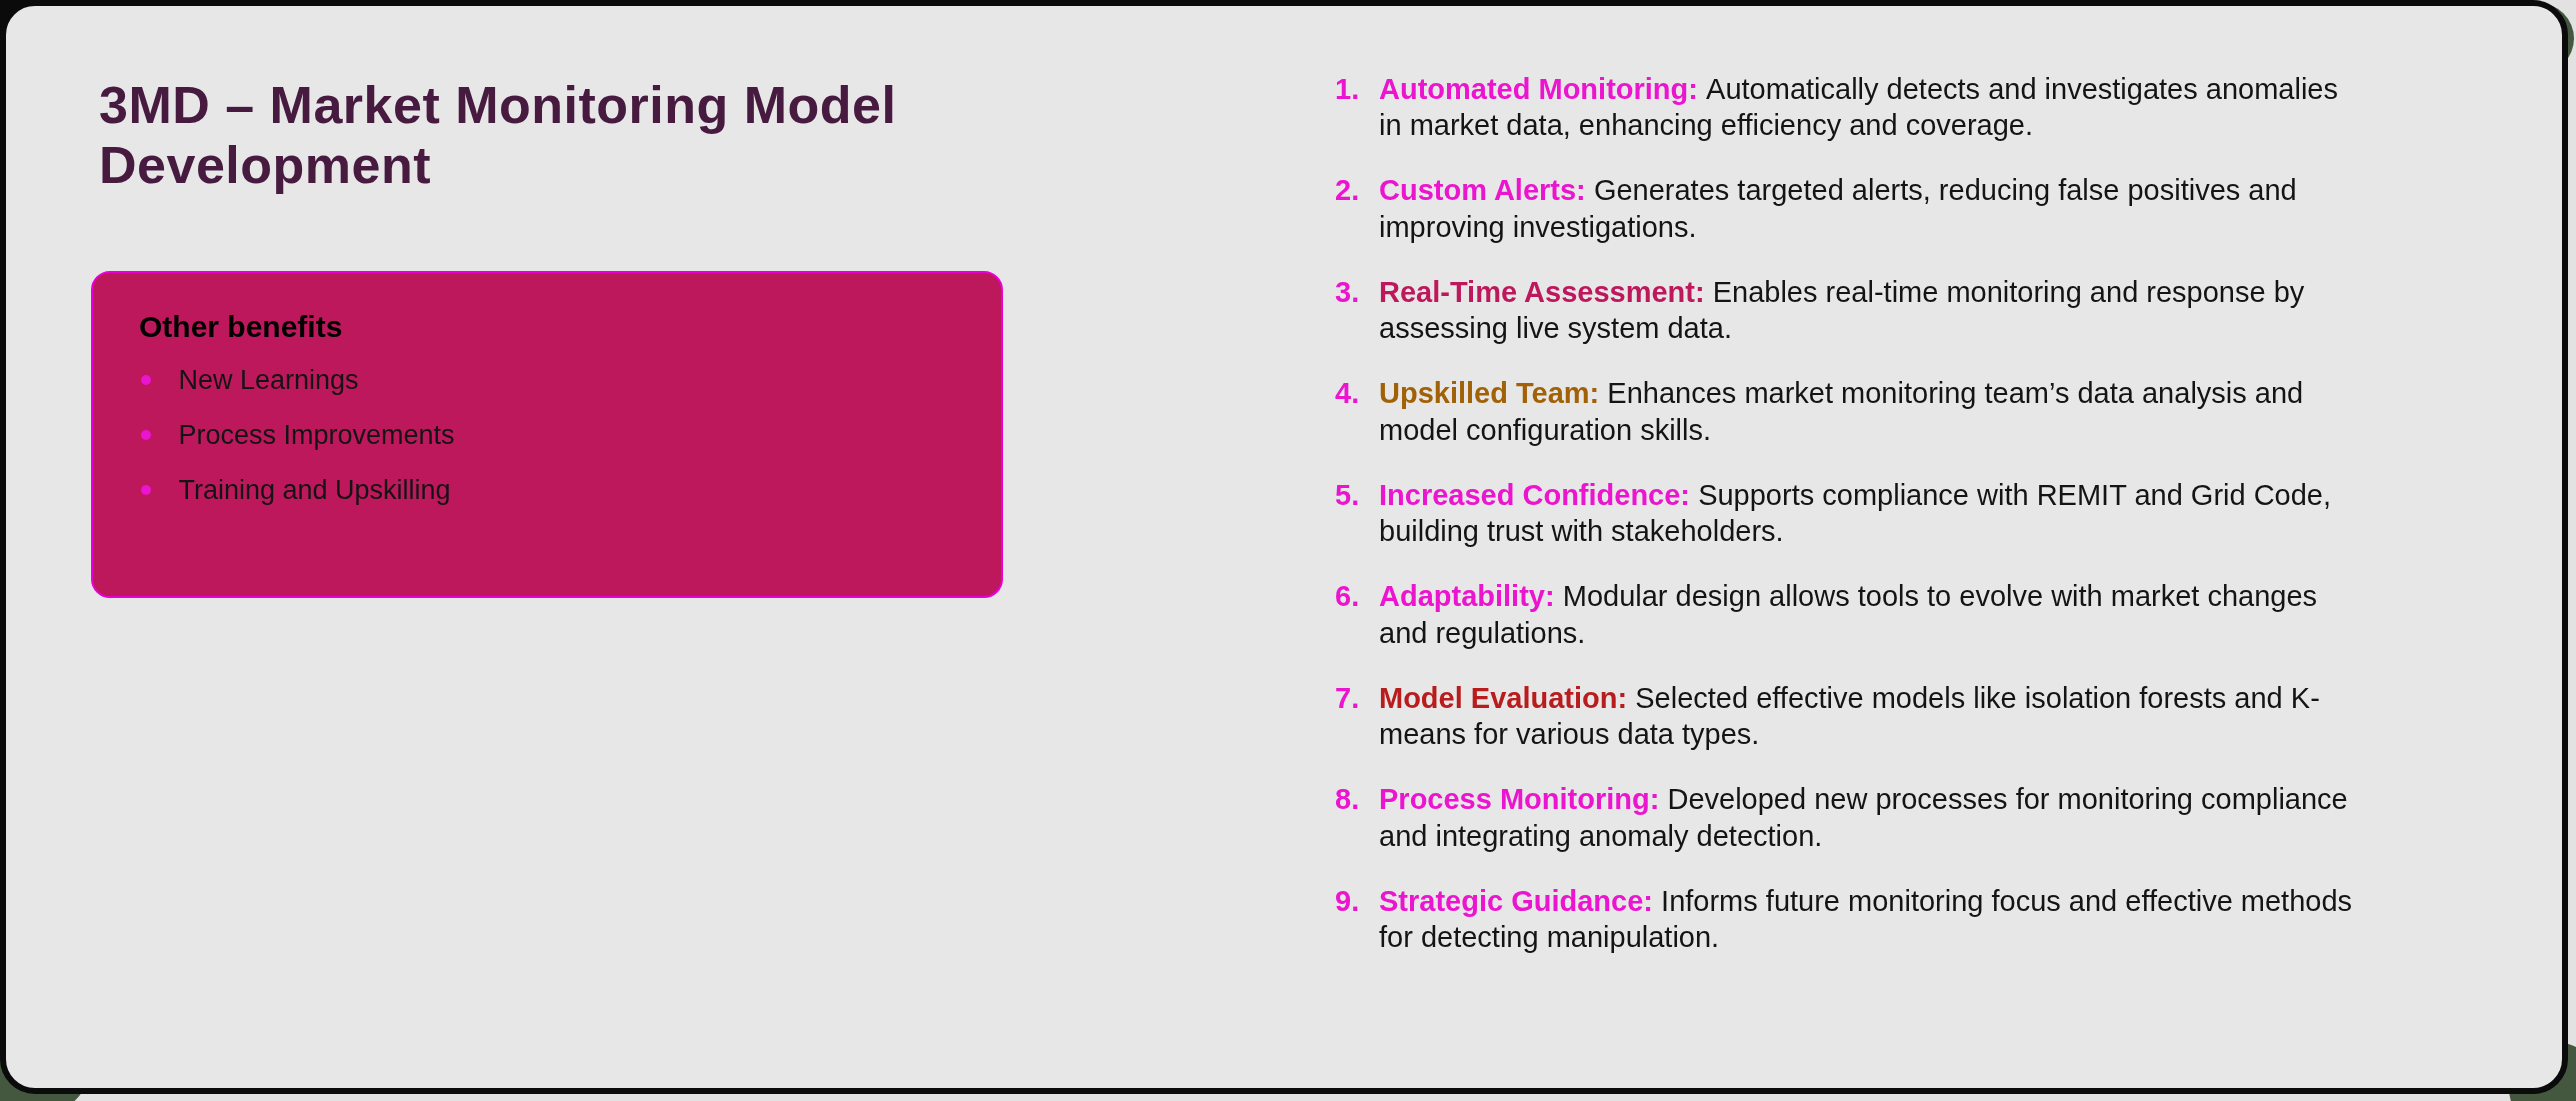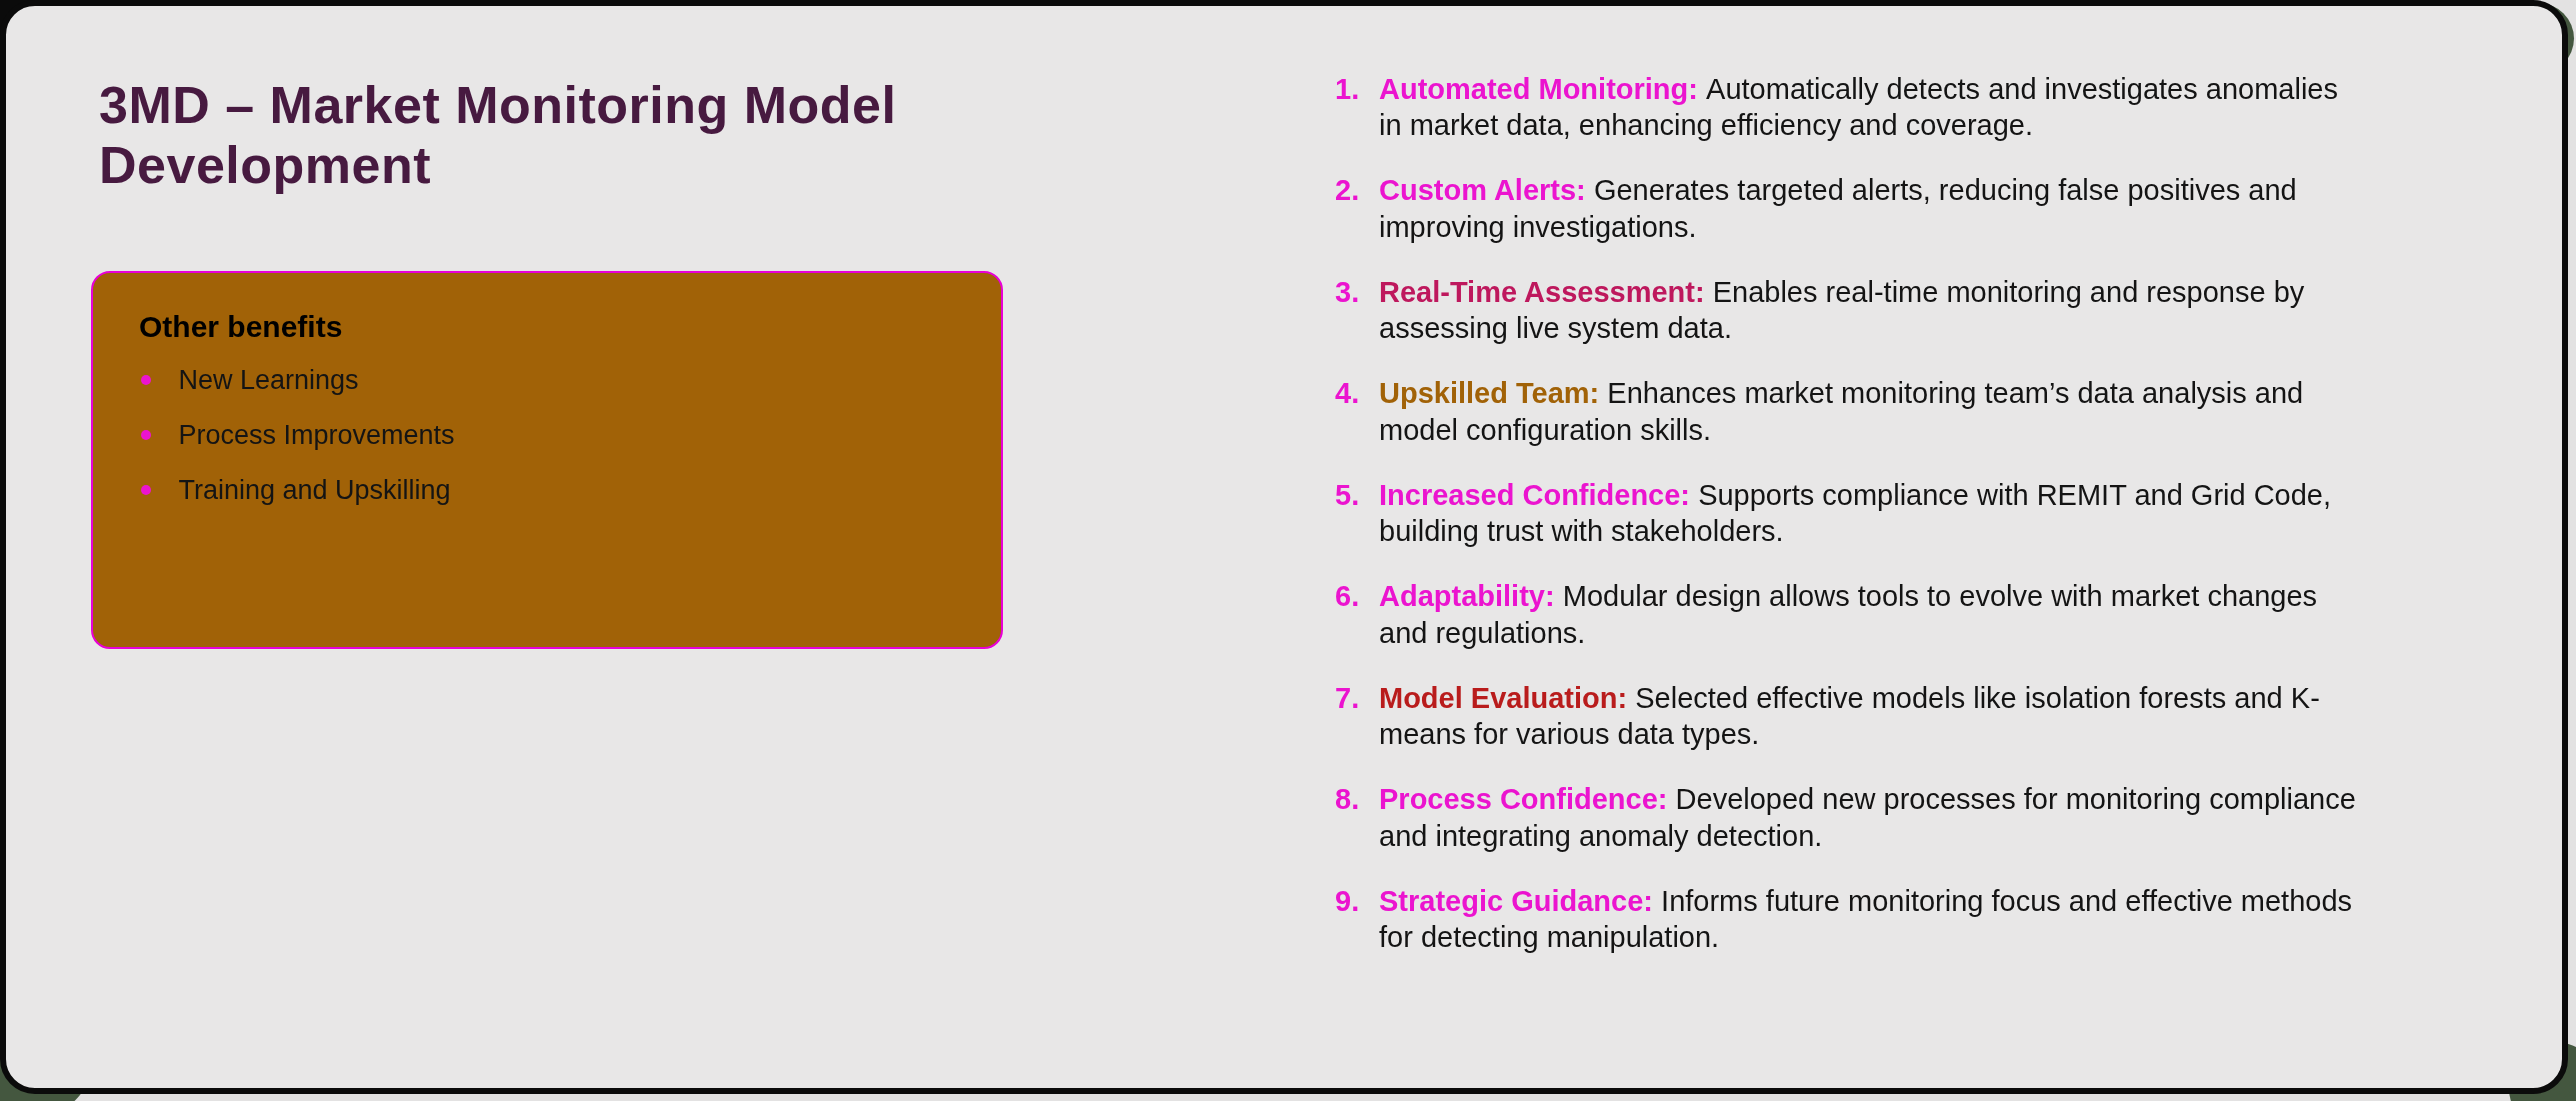--- a/index.html
+++ b/index.html
@@ -54,23 +54,23 @@
   .intro {
     margin: 52px 0 0 0;
     max-width: 1124px;
     font-size: 27px;
     line-height: 1.36;
     color: #141414;
   }
   .benefits-box {
     margin-top: 75px;
     width: 912px;
-    height: 378px;
+    height: 327px;
     box-sizing: border-box;
-    background: #a16207;
+    background: #be185d;
     border: 2.9px solid #e800d6;
     border-radius: 19px;
     padding: 37px 38px 0 46px;
   }
   .benefits-title {
     margin: 0;
     font-size: 30px;
     font-weight: 700;
     color: #000000;
   }
@@ -187,21 +187,21 @@
             <p class="item-text"><b class="lead" style="color: rgb(235, 20, 207);">Adaptability:</b><span>Modular design allows tools to evolve with market changes and regulations.</span></p>
           </li>
 
           <li class="num-item">
             <span class="num" style="color: rgb(235, 20, 207);">7.</span>
             <p class="item-text"><b class="lead" style="color: #b91c1c;">Model Evaluation:</b><span>Selected effective models like isolation forests and K-means for various data types.</span></p>
           </li>
 
           <li class="num-item">
             <span class="num" style="color: rgb(235, 20, 207);">8.</span>
-            <p class="item-text"><b class="lead" style="color: rgb(235, 20, 207);">Process Confidence:</b><span>Developed new processes for monitoring compliance and integrating anomaly detection.</span></p>
+            <p class="item-text"><b class="lead" style="color: rgb(235, 20, 207);">Process Monitoring:</b><span>Developed new processes for monitoring compliance and integrating anomaly detection.</span></p>
           </li>
 
           <li class="num-item">
             <span class="num" style="color: rgb(235, 20, 207);">9.</span>
             <p class="item-text"><b class="lead" style="color: rgb(235, 20, 207);">Strategic Guidance:</b><span>Informs future monitoring focus and effective methods for detecting manipulation.</span></p>
           </li>
         </ol>
     </div>
 
   </div>

